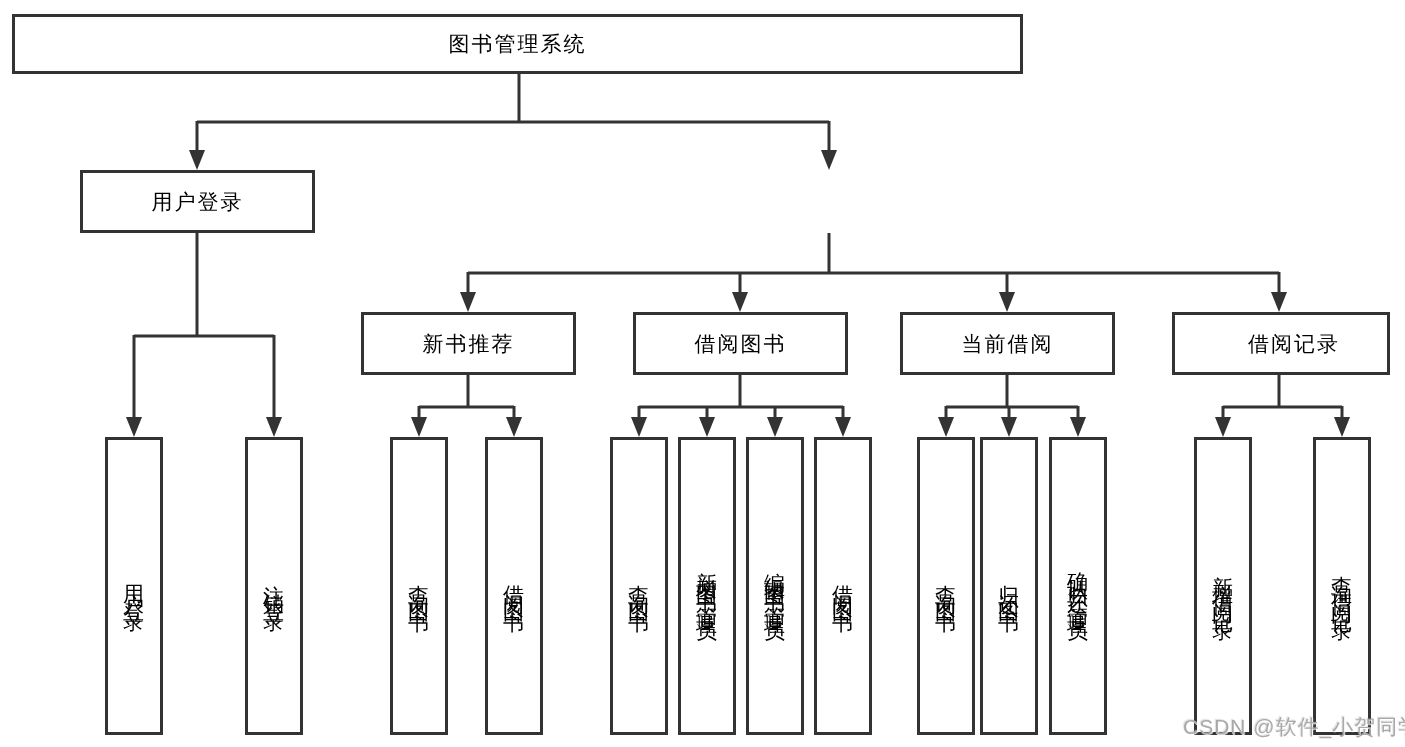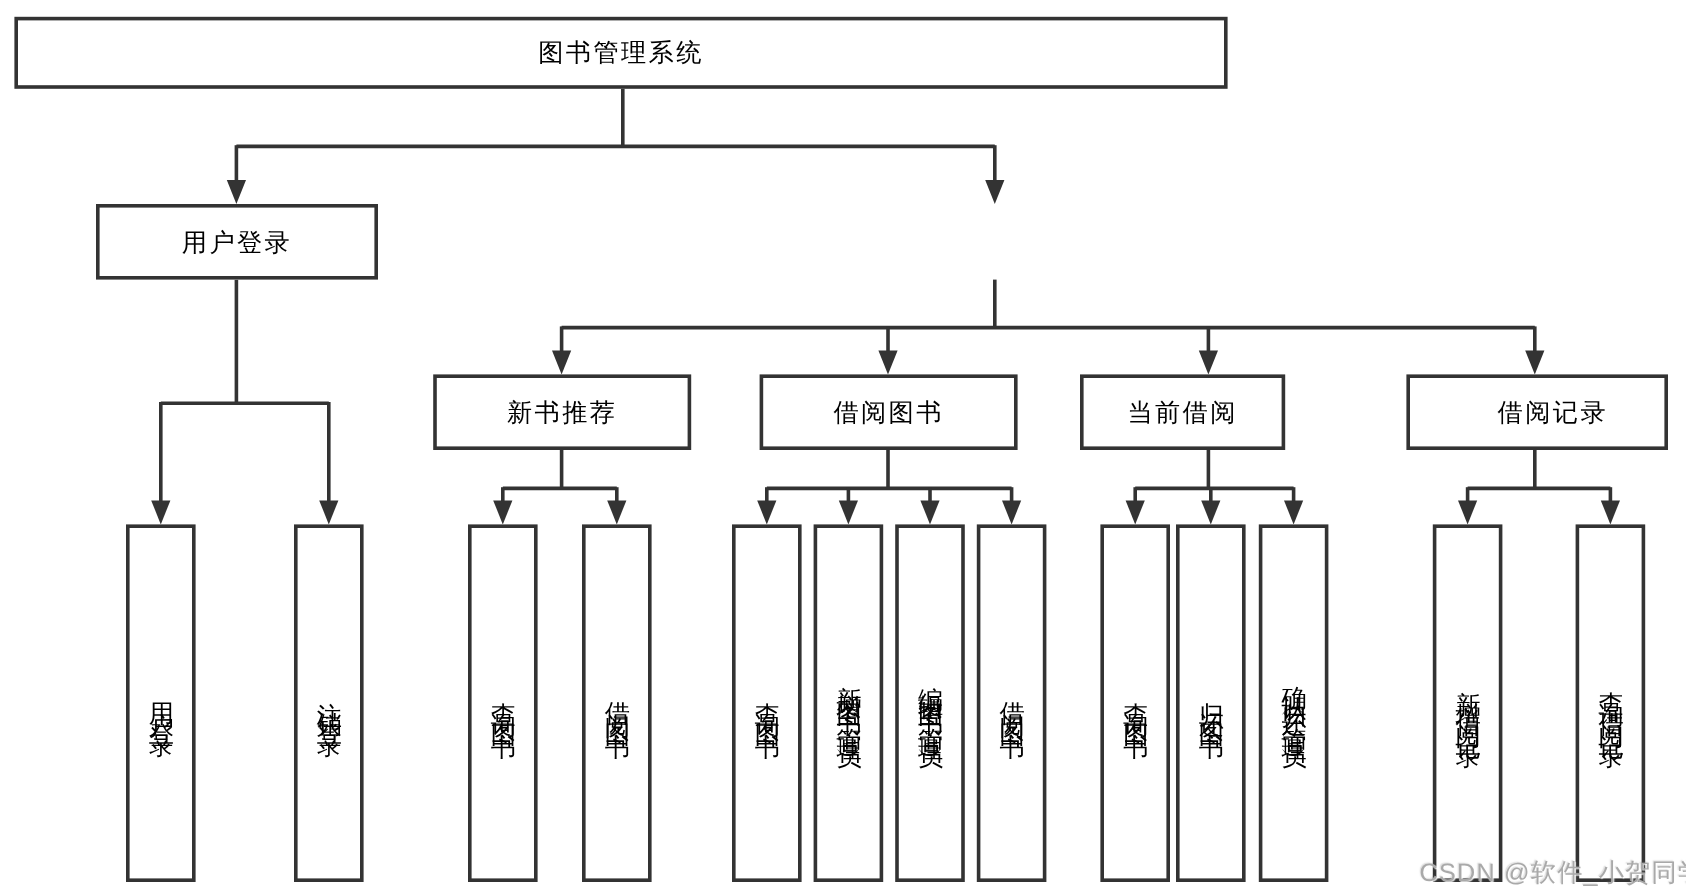--- a/index.html
+++ b/index.html
@@ -115,21 +115,21 @@
       <path d="M1334 417 L1350 417 L1342 437 Z"></path>
     </g>
   </svg>
 
   <div class="box hbox" style="left:12px;top:14px;width:1011px;height:60px;">图书管理系统</div>
 
   <div class="box hbox" style="left:80px;top:170px;width:235px;">用户登录</div>
 
   <div class="box hbox" style="left:361px;top:312px;width:215px;">新书推荐</div>
   <div class="box hbox" style="left:633px;top:312px;width:215px;">借阅图书</div>
-  <div class="box hbox" style="left:900px;top:312px;width:171px;">当前借阅</div>
+  <div class="box hbox" style="left:900px;top:312px;width:215px;">当前借阅</div>
   <div class="box hbox" style="left:1172px;top:312px;width:218px;padding-left:26px;">借阅记录</div>
 
   <div class="box leaf" style="left:105px;">用户登录</div>
   <div class="box leaf" style="left:245px;">注销登录</div>
 
   <div class="box leaf" style="left:390px;">查询图书</div>
   <div class="box leaf" style="left:485px;">借阅图书</div>
 
   <div class="box leaf" style="left:610px;">查询图书</div>
   <div class="box leaf" style="left:678px;letter-spacing:7px;">新增图书（管理员）</div>

